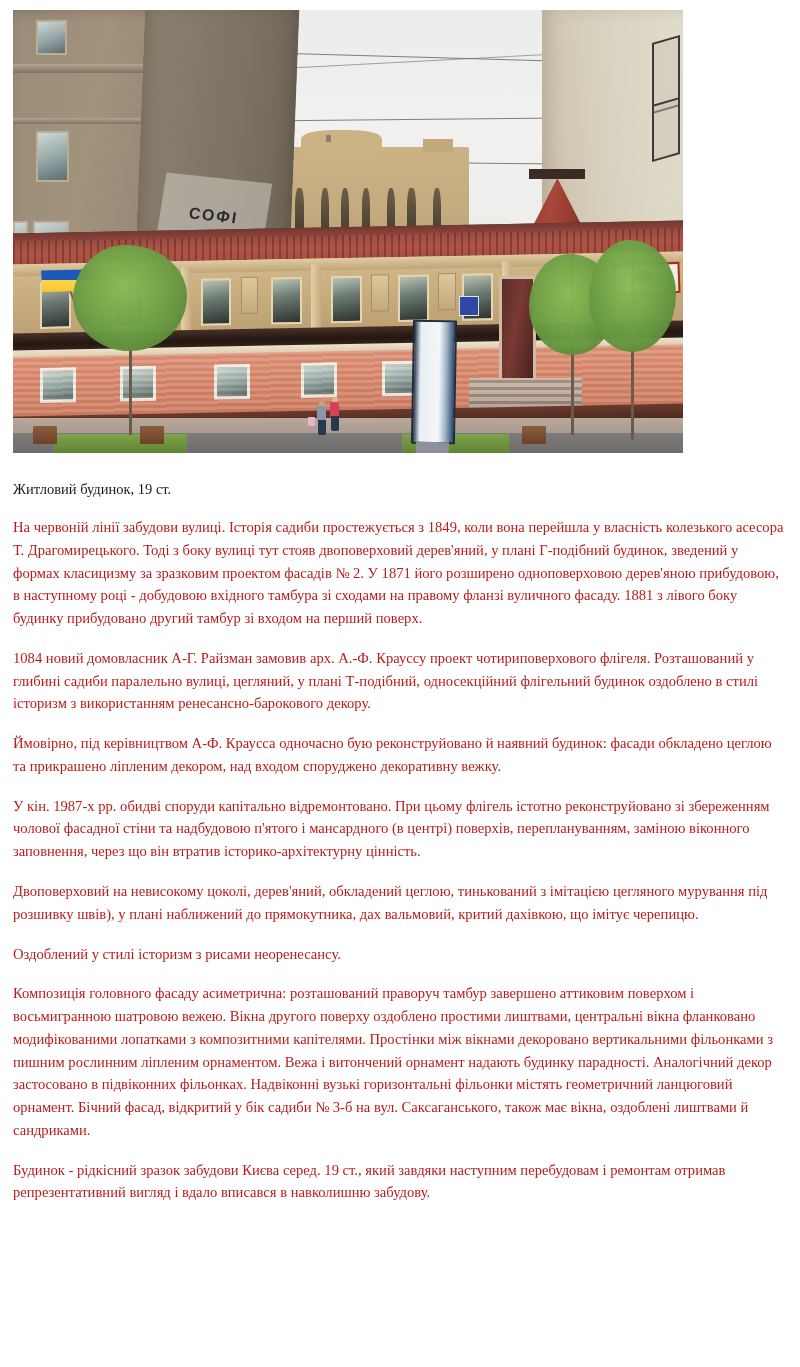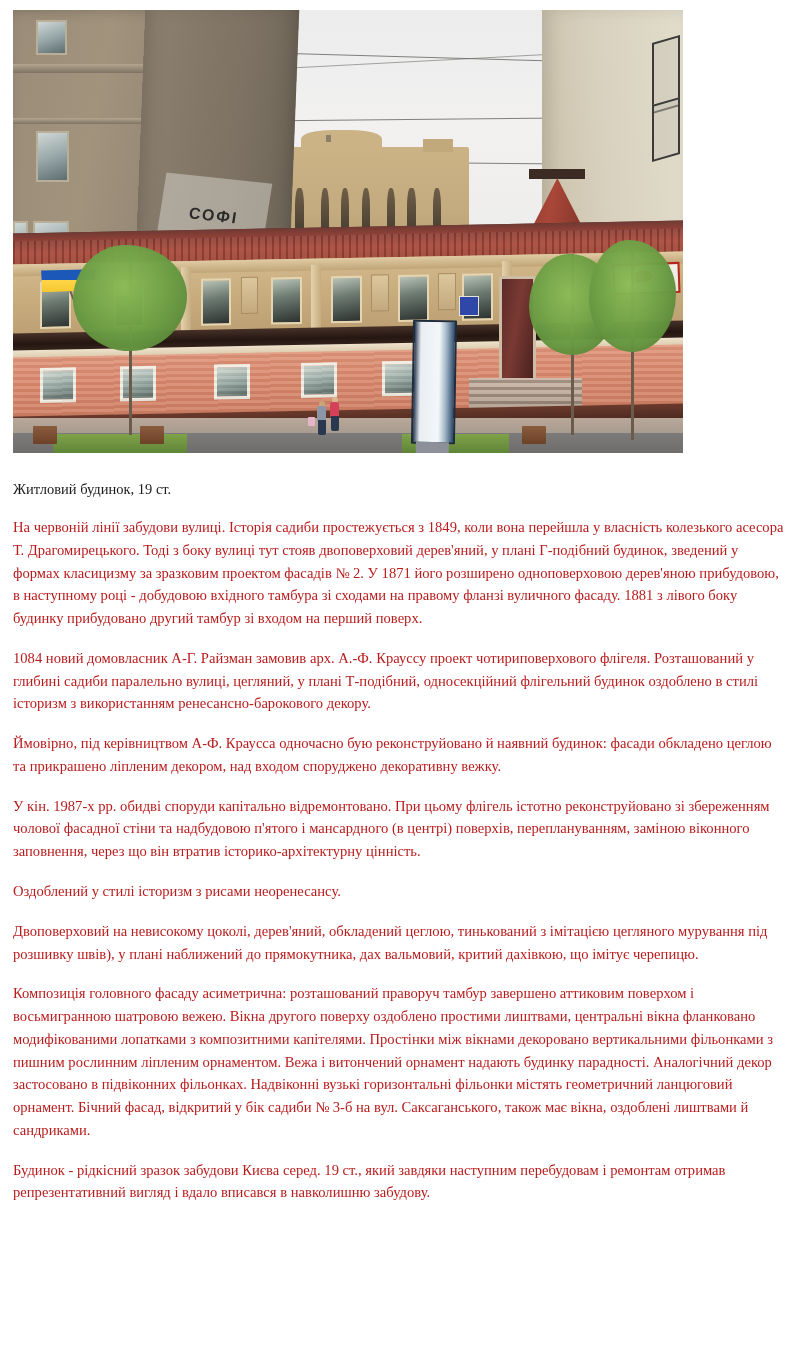--- a/index.html
+++ b/index.html
@@ -652,19 +652,19 @@
     </div>
   </figure>
 
   <p class="caption">Житловий будинок, 19 ст.</p>
 
   <div class="body-copy">
     <p class="para">На червоній лінії забудови вулиці. Історія садиби простежується з 1849, коли вона перейшла у власність колезького асесора Т. Драгомирецького. Тоді з боку вулиці тут стояв двоповерховий дерев'яний, у плані Г-подібний будинок, зведений у формах класицизму за зразковим проектом фасадів № 2. У 1871 його розширено одноповерховою дерев'яною прибудовою, в наступному році - добудовою вхідного тамбура зі сходами на правому фланзі вуличного фасаду. 1881 з лівого боку будинку прибудовано другий тамбур зі входом на перший поверх.</p>
     <p class="para">1084 новий домовласник А-Г. Райзман замовив арх. А.-Ф. Крауссу проект чотириповерхового флігеля. Розташований у глибині садиби паралельно вулиці, цегляний, у плані Т-подібний, односекційний флігельний будинок оздоблено в стилі історизм з використанням ренесансно-барокового декору.</p>
     <p class="para">Ймовірно, під керівництвом А-Ф. Краусса одночасно бую реконструйовано й наявний будинок: фасади обкладено цеглою та прикрашено ліпленим декором, над входом споруджено декоративну вежку.</p>
     <p class="para">У кін. 1987-х рр. обидві споруди капітально відремонтовано. При цьому флігель істотно реконструйовано зі збереженням чолової фасадної стіни та надбудовою п'ятого і мансардного (в центрі) поверхів, переплануванням, заміною віконного заповнення, через що він втратив історико-архітектурну цінність.</p>
+    <p class="para">Двоповерховий на невисокому цоколі, дерев'яний, обкладений цеглою, тинькований  з імітацією цегляного мурування під розшивку швів), у плані наближений до прямокутника, дах вальмовий, критий дахівкою, що імітує черепицю.</p>
     <p class="para">Оздоблений у стилі історизм з рисами неоренесансу.</p>
-    <p class="para">Двоповерховий на невисокому цоколі, дерев'яний, обкладений цеглою, тинькований  з імітацією цегляного мурування під розшивку швів), у плані наближений до прямокутника, дах вальмовий, критий дахівкою, що імітує черепицю.</p>
     <p class="para">Композиція головного фасаду асиметрична: розташований праворуч тамбур завершено аттиковим поверхом і восьмигранною шатровою вежею. Вікна другого поверху оздоблено простими лиштвами, центральні вікна фланковано модифікованими лопатками з композитними капітелями. Простінки між вікнами декоровано вертикальними фільонками з пишним рослинним ліпленим орнаментом. Вежа і витончений орнамент надають будинку парадності. Аналогічний декор застосовано в підвіконних фільонках. Надвіконні вузькі горизонтальні фільонки містять геометричний ланцюговий орнамент. Бічний фасад, відкритий у бік садиби № 3-б на вул. Саксаганського, також має вікна, оздоблені лиштвами й сандриками.</p>
     <p class="para">Будинок - рідкісний зразок забудови Києва серед. 19 ст., який завдяки наступним перебудовам і ремонтам отримав репрезентативний вигляд і вдало вписався в навколишню забудову.</p>
   </div>
 
 </div>
 
 </body></html>

